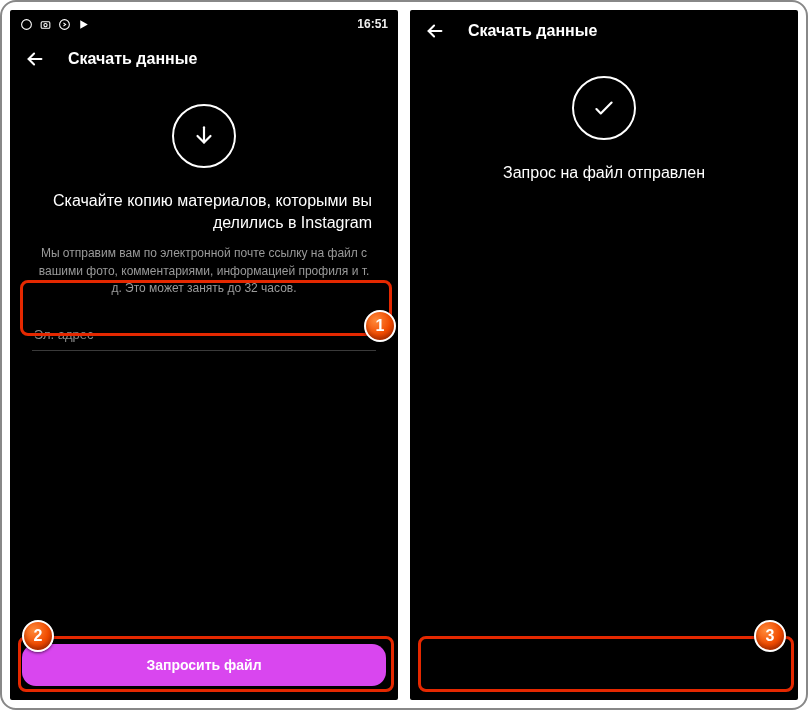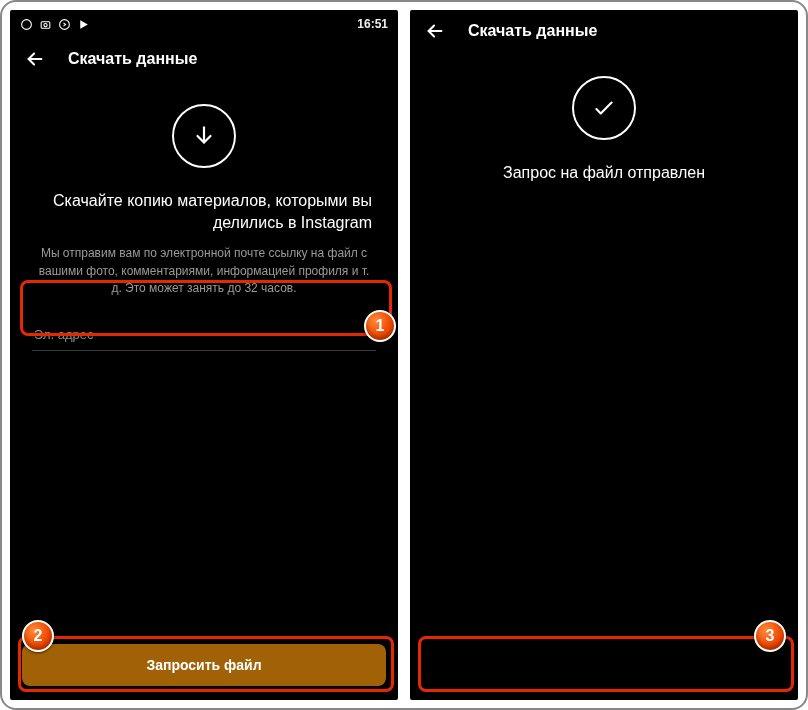--- a/index.html
+++ b/index.html
@@ -103,24 +103,24 @@
     font-size: 13px;
     padding: 10px 2px 8px 2px;
     outline: none;
   }
   .email-input::placeholder { color: #8a8a8a; }
   .action-row {
     padding: 12px 12px 14px 12px;
   }
   .action-btn {
     width: 100%;
-    background: #a16207;
+    background: #d946ef;
     color: #fff;
     border: none;
-    border-radius: 8px;
+    border-radius: 14px;
     font-size: 14px;
     font-weight: 600;
     padding: 13px 0;
     cursor: pointer;
   }
   
   .highlight-box {
     position: absolute;
     border: 3px solid #e52800;
     border-radius: 8px;

